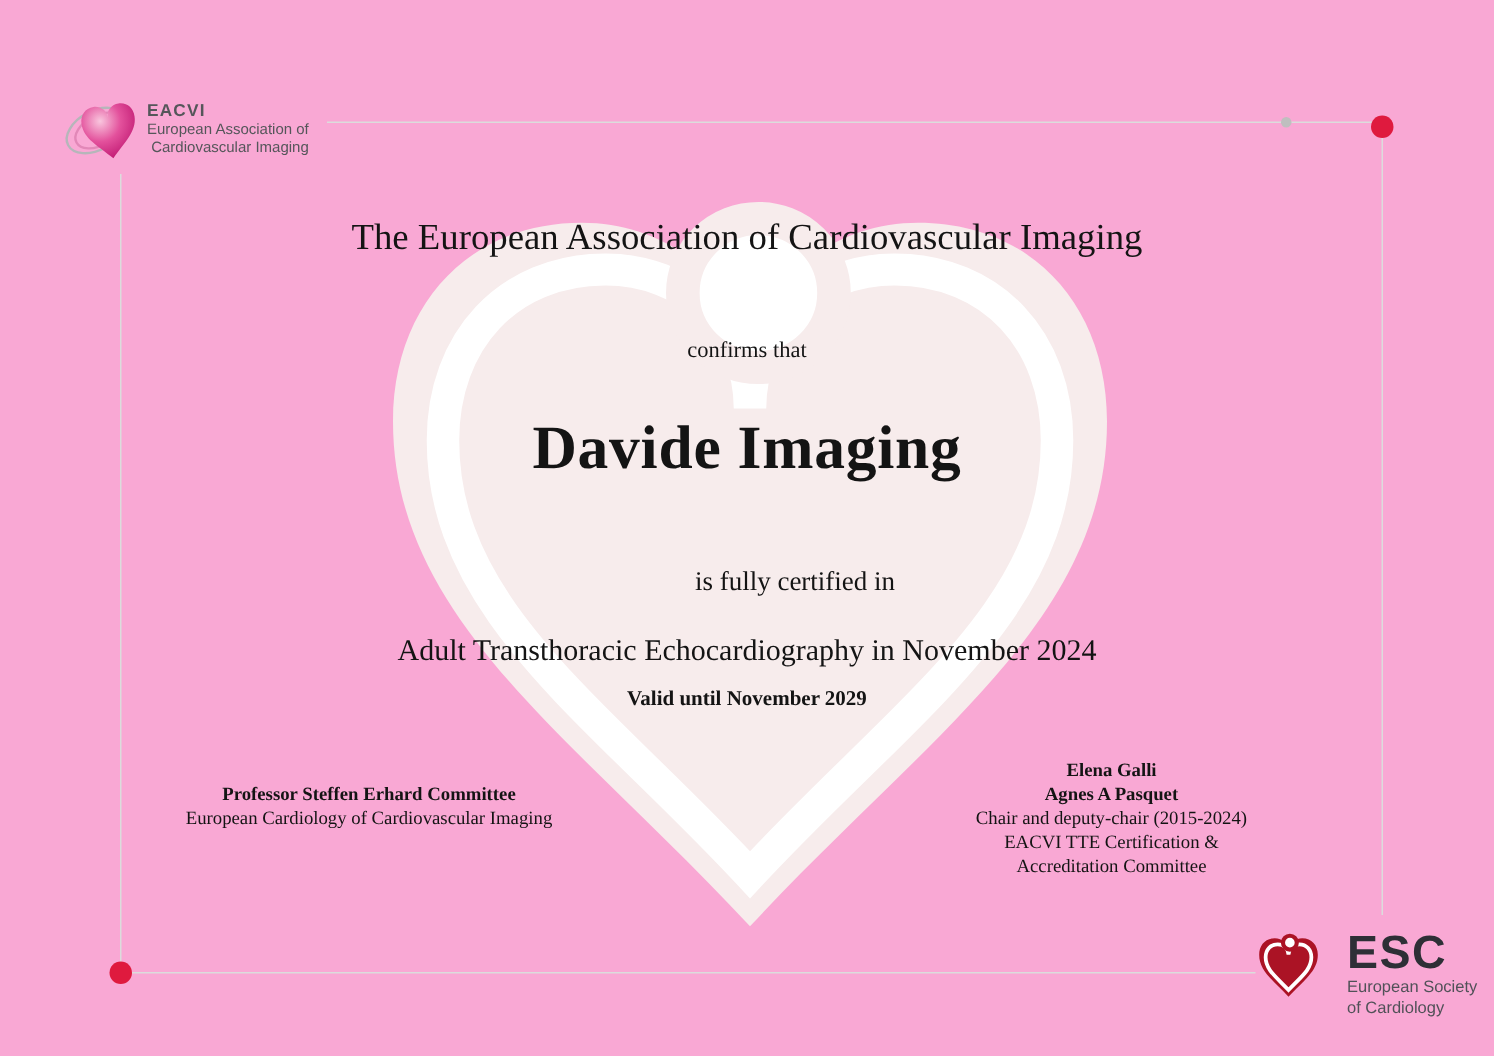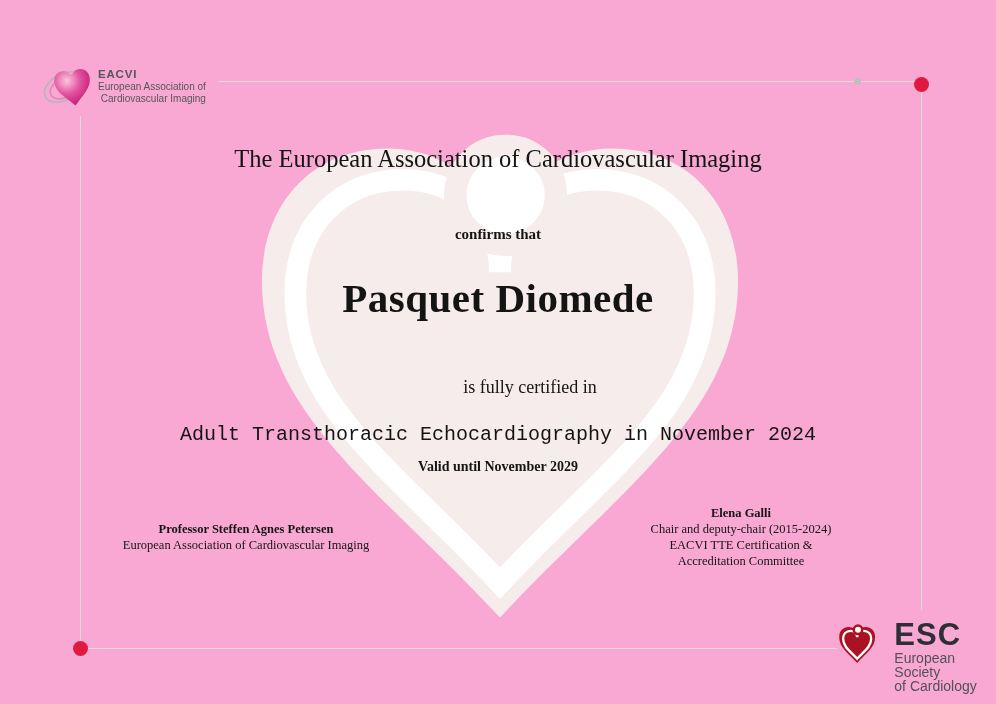--- a/index.html
+++ b/index.html
@@ -25,38 +25,38 @@
   .dot-gray{left:854px;top:78px;width:7px;height:7px;background:#bfbfbf;}
   
   .eacvi-logo{position:absolute;left:40px;top:60px;z-index:3;display:flex;}
   .eacvi-logo svg{width:58px;height:52px;display:block;}
   .eacvi-text{font-family:"Liberation Sans", sans-serif;color:#55565a;margin-left:0px;padding-top:8px;}
   .eacvi-acronym{font-size:11.5px;font-weight:bold;letter-spacing:.8px;line-height:13px;}
   .eacvi-line{font-size:10px;line-height:12px;text-align:right;}
   
   .center-text{position:absolute;left:0;width:996px;text-align:center;z-index:2;}
   .issuer{top:145px;font-size:24.5px;}
-  .confirms{top:226px;font-size:15px;font-weight:bold;}
+  .confirms{top:226px;font-size:15px;}
   .recipient{top:274px;font-size:41px;font-weight:bold;letter-spacing:.5px;}
   .certified{top:377px;font-size:18px;padding-left:32px;}
   .certification{top:423px;font-size:20px;}
   .validity{top:459px;font-size:14px;font-weight:600;text-align:center;}
   
   .sig{position:absolute;text-align:center;font-size:12.5px;line-height:16px;z-index:2;}
   .sig-left{left:100px;top:521px;width:292px;}
   .sig-center{left:372px;top:513px;width:266px;}
   .sig-right{left:620px;top:505px;width:242px;}
   .sig .name{font-weight:bold;display:block;}
   .sig .role{display:block;}
   
   .esc-logo{position:absolute;left:836px;top:618px;z-index:3;display:flex;}
   .esc-logo svg{width:46px;height:50px;display:block;margin-top:2px;}
   .esc-text{font-family:"Liberation Sans", sans-serif;margin-left:16px;}
   .esc-acronym{font-size:31px;font-weight:600;letter-spacing:1px;line-height:33px;color:#2e2f36;}
-  .esc-line{font-size:14px;line-height:14px;color:#515158;}
+  .esc-line{font-size:11px;line-height:14px;color:#515158;}
 </style>
 </head>
 <body>
 
 <div class="page">
 
   <svg class="watermark" viewBox="0 0 100 104" preserveAspectRatio="none" aria-hidden="true">
     <path d="M50,29 C50,17.5 41,9.5 30,9.5 C16.5,9.5 7.5,19.5 7.5,33.5 C7.5,57.5 29,71.5 50,94.5 C71,71.5 92.5,57.5 92.5,33.5 C92.5,19.5 83.5,9.5 70,9.5 C59,9.5 50,17.5 50,29 Z" fill="#f7ecec"></path>
     <path d="M50,29 C50,17.5 41,9.5 30,9.5 C16.5,9.5 7.5,19.5 7.5,33.5 C7.5,57.5 29,71.5 50,94.5 C71,71.5 92.5,57.5 92.5,33.5 C92.5,19.5 83.5,9.5 70,9.5 C59,9.5 50,17.5 50,29 Z" transform="translate(7,7) scale(0.86)" fill="none" stroke="#ffffff" stroke-width="4.5"></path>
     <circle cx="51" cy="18" r="9" fill="#ffffff" stroke="#f7ecec" stroke-width="4"></circle>
@@ -85,31 +85,32 @@
     </svg>
     <div class="eacvi-text">
       <div class="eacvi-acronym">EACVI</div>
       <div class="eacvi-line">European Association of</div>
       <div class="eacvi-line">Cardiovascular Imaging</div>
     </div>
   </div>
 
   <div class="center-text issuer" style="position:absolute;">The European Association of Cardiovascular Imaging</div>
   <div class="center-text confirms" style="position:absolute;">confirms that</div>
-  <div class="center-text recipient" style="position:absolute;">Pasquet Diomede</div>
+  <div class="center-text recipient" style="position:absolute;">Davide Imaging</div>
   <div class="center-text certified" style="position:absolute;">is fully certified in</div>
-  <div class="center-text certification" style="position:absolute;font-family:Liberation Mono, monospace;">Adult Transthoracic Echocardiography in November 2024</div>
+  <div class="center-text certification" style="position:absolute;">Adult Transthoracic Echocardiography in November 2024</div>
   <div class="center-text validity" style="position:absolute;">Valid until November 2029</div>
 
   <div class="sig sig-left">
-    <span class="name">Professor Steffen Agnes Petersen</span>
-    <span class="role">European Association of Cardiovascular Imaging</span>
+    <span class="name">Professor Steffen Erhard Committee</span>
+    <span class="role">European Cardiology of Cardiovascular Imaging</span>
   </div>
   <div class="sig sig-right">
     <span class="name">Elena Galli</span>
+    <span class="name">Agnes A Pasquet</span>
     <span class="role">Chair and deputy-chair (2015-2024)</span>
     <span class="role">EACVI TTE Certification &amp;</span>
     <span class="role">Accreditation Committee</span>
   </div>
 
   <div class="esc-logo">
     <svg viewBox="0 0 100 104" aria-hidden="true">
       <path d="M50,29 C50,17.5 41,9.5 30,9.5 C16.5,9.5 7.5,19.5 7.5,33.5 C7.5,57.5 29,71.5 50,94.5 C71,71.5 92.5,57.5 92.5,33.5 C92.5,19.5 83.5,9.5 70,9.5 C59,9.5 50,17.5 50,29 Z" fill="#ab1325"></path>
       <path d="M50,29 C50,17.5 41,9.5 30,9.5 C16.5,9.5 7.5,19.5 7.5,33.5 C7.5,57.5 29,71.5 50,94.5 C71,71.5 92.5,57.5 92.5,33.5 C92.5,19.5 83.5,9.5 70,9.5 C59,9.5 50,17.5 50,29 Z" transform="translate(11,11) scale(0.78)" fill="none" stroke="#ffffff" stroke-width="7"></path>
       <circle cx="52" cy="16" r="10" fill="#ffffff" stroke="#ab1325" stroke-width="6"></circle>

